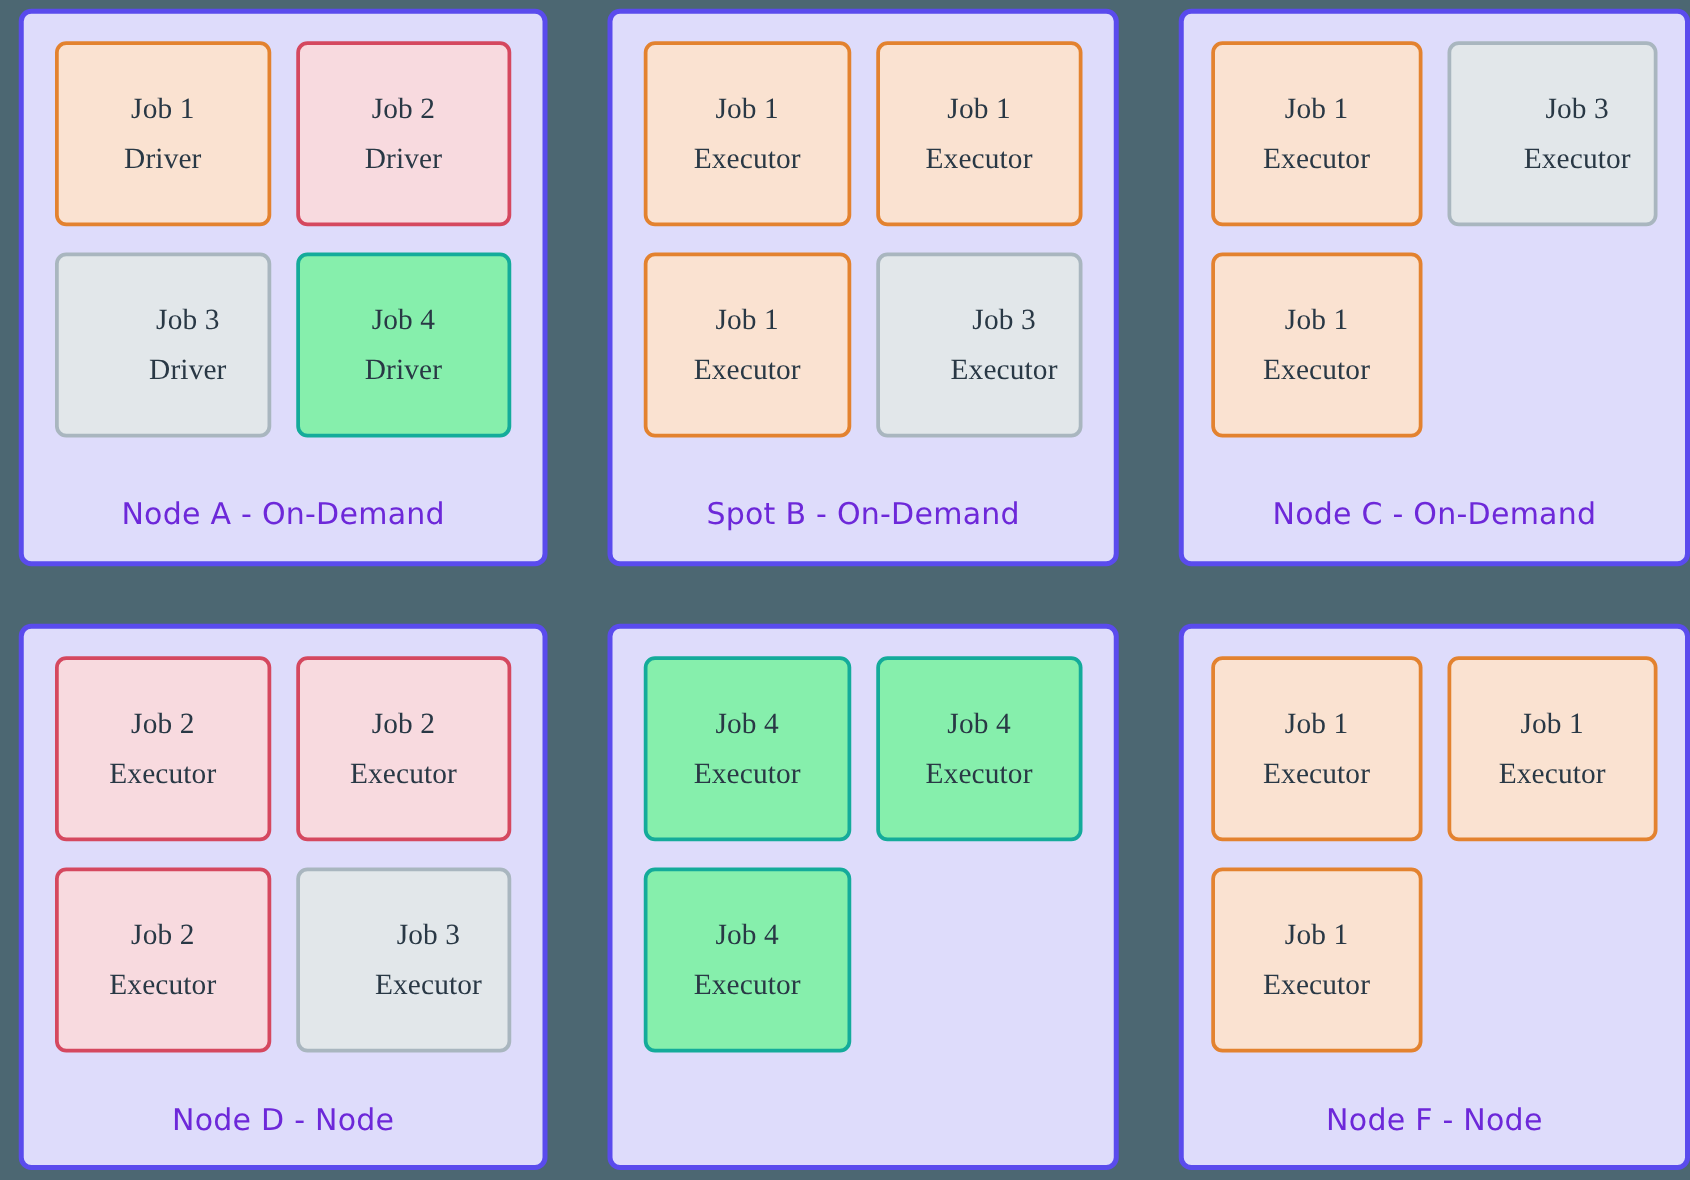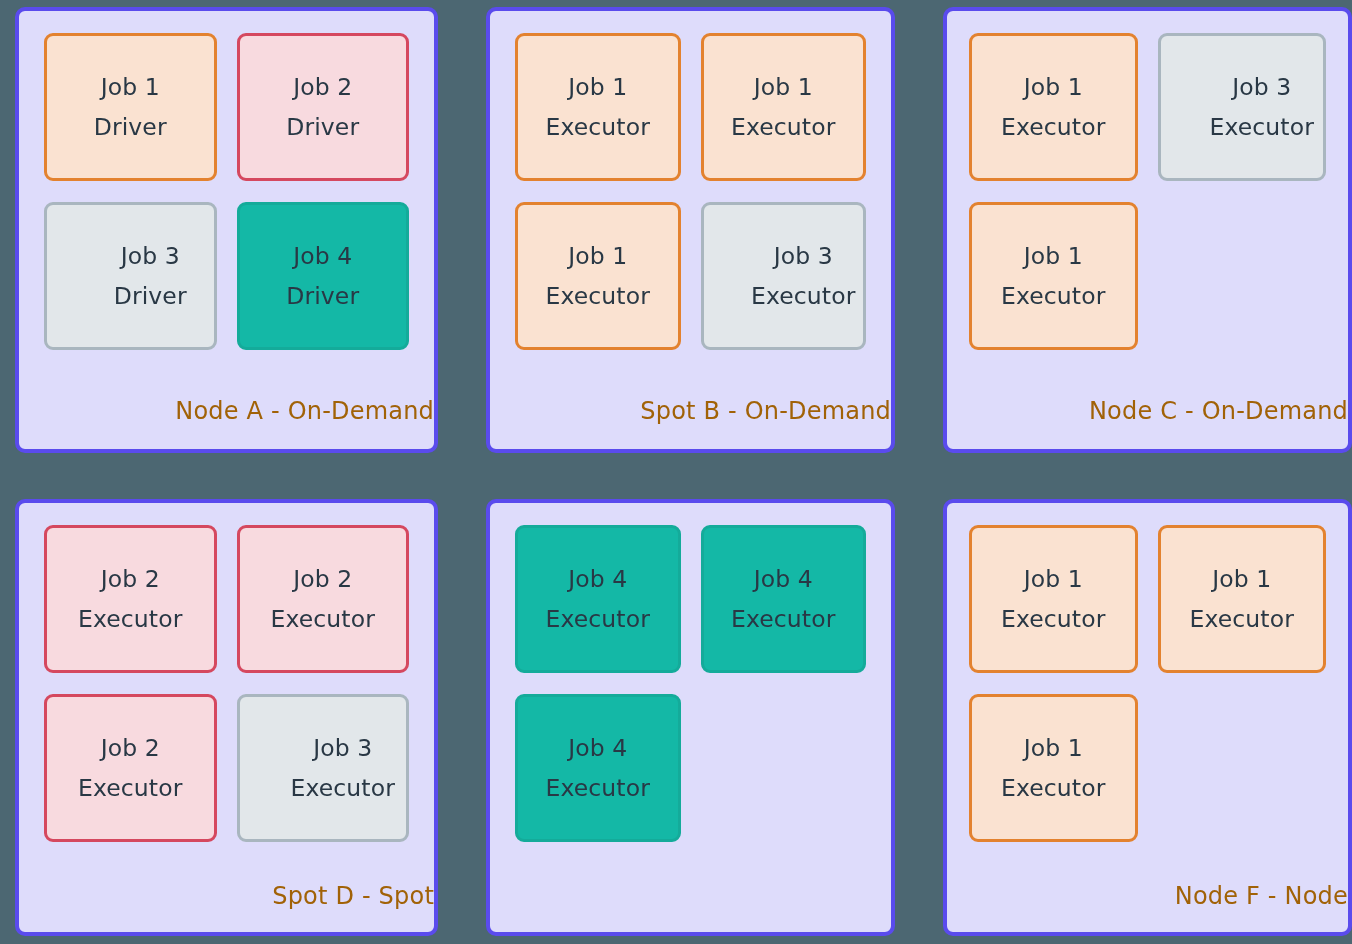--- a/index.html
+++ b/index.html
@@ -65,42 +65,42 @@
     flex-direction: column;
     align-items: center;
     justify-content: center;
     font-size: 23.5px;
     line-height: 40px;
     color: #293845;
     letter-spacing: 0.1px;
     white-space: nowrap;
   }
 
-  .slot.filled { border-width: 3px; border-style: solid; }
+  .slot.filled { border-width: 3px; border-style: solid; font-family: Liberation Serif, serif; }
 
   .slot.empty {
     background: transparent;
     border: none;
   }
 
   
   .theme-job1 { background: #fae2d1; border-color: #e3822f; }
   .theme-job2 { background: #f8dadf; border-color: #d5485f; }
   .theme-job3 { background: #e2e7ea; border-color: #a9b6bf; padding-left: 40px; }
-  .theme-job4 { background: #14b8a6; border-color: #14ab9a; }
+  .theme-job4 { background: #86efac; border-color: #14ab9a; }
 
   .slot-line { display: block; }
 
   .node-label {
     position: absolute;
     left: 0;
     right: 0;
-    text-align: right;
+    text-align: center;
     font-size: 24px;
-    color: #a16207;
+    color: #6d28d9;
     letter-spacing: 0.2px;
     white-space: nowrap;
   }
   .node-a .node-label,
   .node-b .node-label,
   .node-c .node-label { bottom: 24px; }
   .node-d .node-label,
   .node-e .node-label,
   .node-f .node-label { bottom: 22px; }
 </style>
@@ -184,21 +184,21 @@
       </div>
       <div class="slot filled theme-job2">
         <span class="slot-line">Job 2</span>
         <span class="slot-line">Executor</span>
       </div>
       <div class="slot filled theme-job3">
         <span class="slot-line">Job 3</span>
         <span class="slot-line">Executor</span>
       </div>
     </div>
-    <div class="node-label">Spot D - Spot</div>
+    <div class="node-label">Node D - Node</div>
   </div>
 
   <div class="node node-e">
     <div class="slot-grid">
       <div class="slot filled theme-job4">
         <span class="slot-line">Job 4</span>
         <span class="slot-line">Executor</span>
       </div>
       <div class="slot filled theme-job4">
         <span class="slot-line">Job 4</span>

